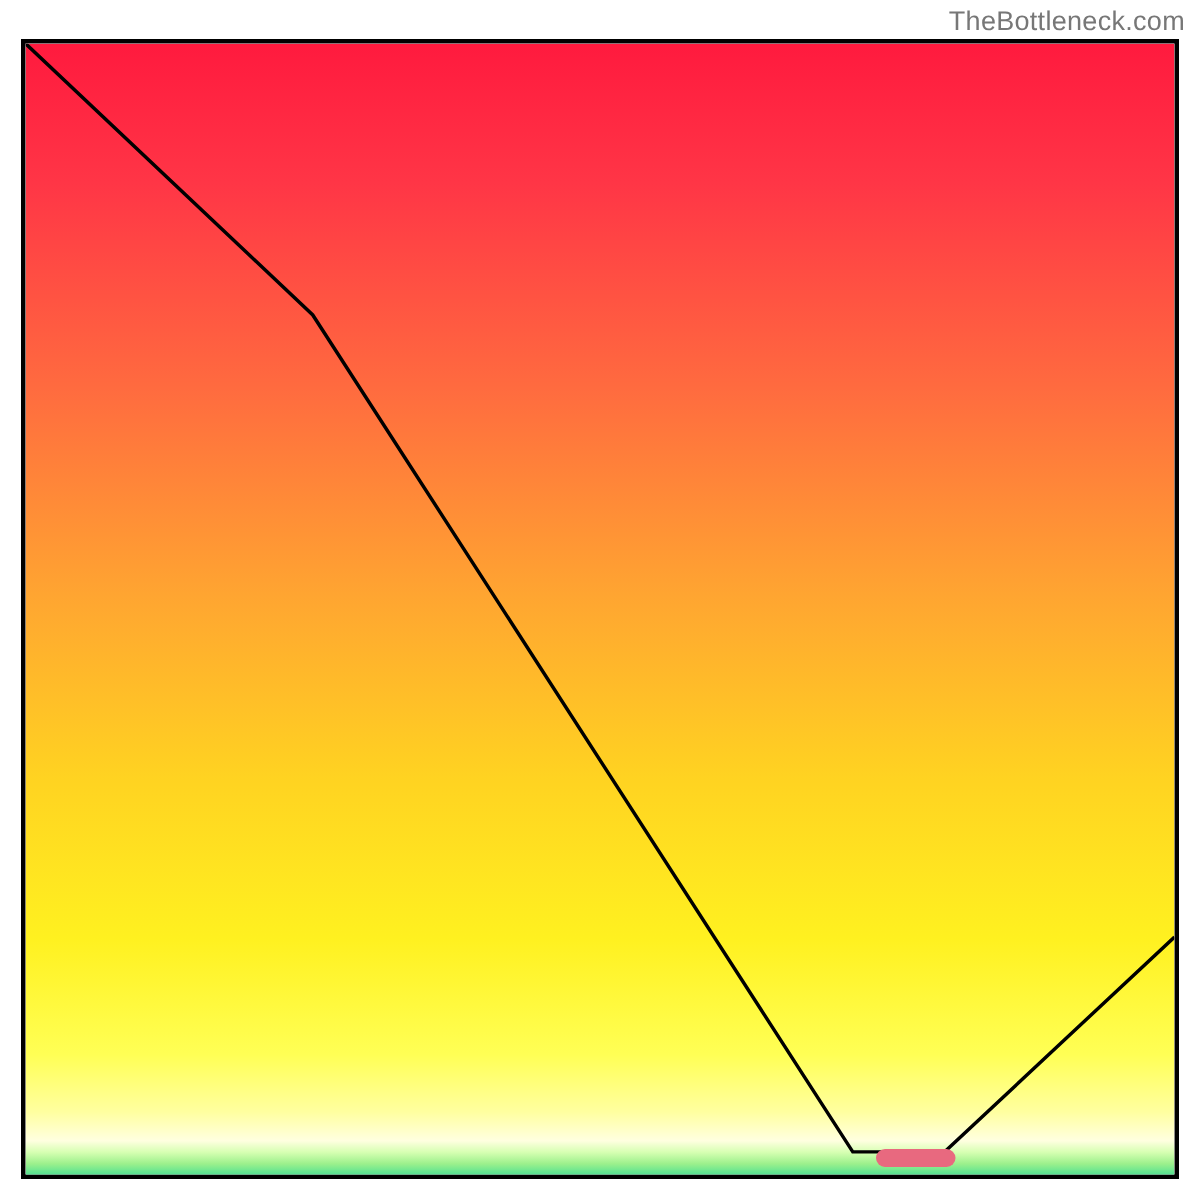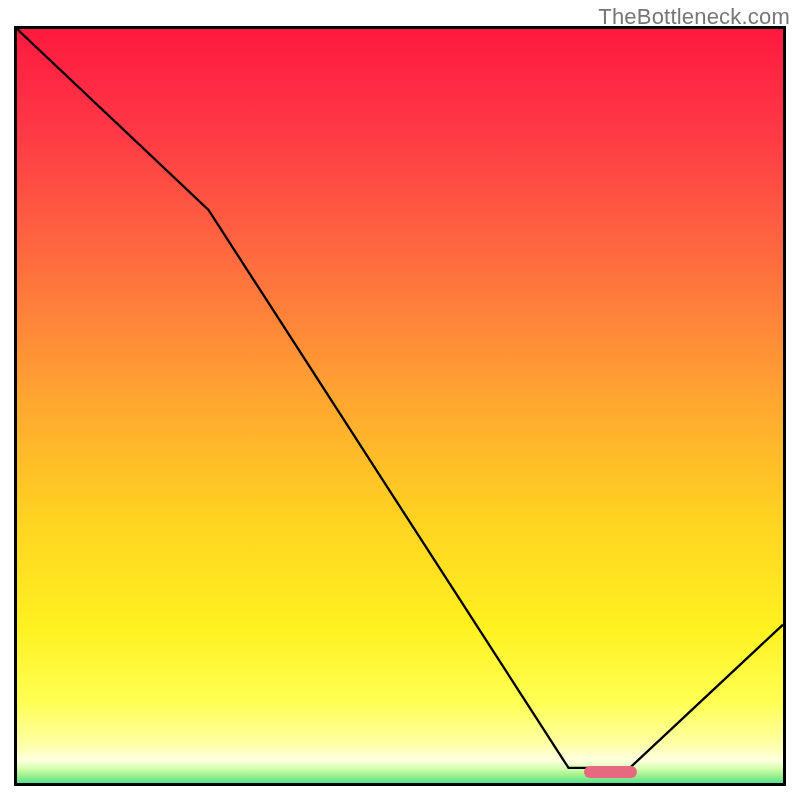--- a/index.html
+++ b/index.html
@@ -12,21 +12,21 @@
   }
   .container {
     position: relative;
     width: 800px;
     height: 800px;
   }
   .watermark {
     position: absolute;
     top: 4px;
     right: 10px;
-    font-size: 22px;
+    font-size: 18px;
     color: #777777;
     font-weight: 500;
     letter-spacing: 0.2px;
   }
   .plot-frame {
     position: absolute;
     left: 14px;
     top: 26px;
     width: 772px;   
     height: 760px;  

